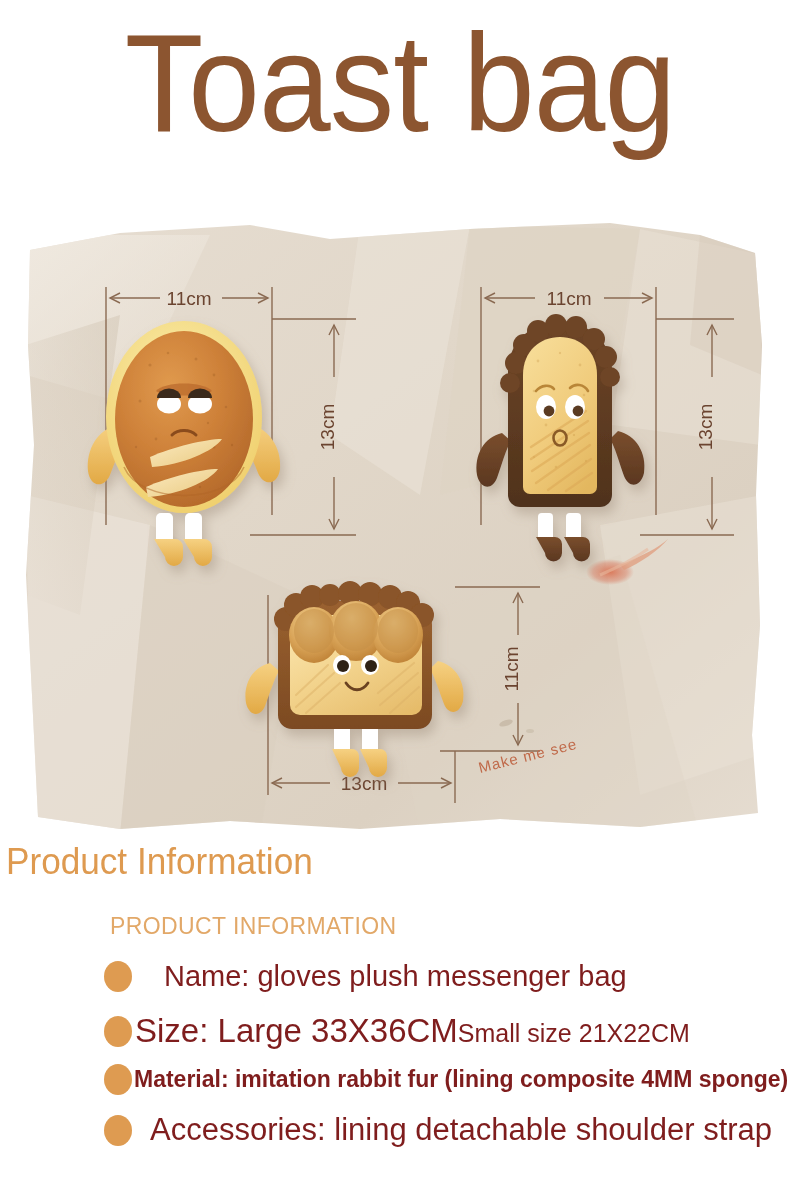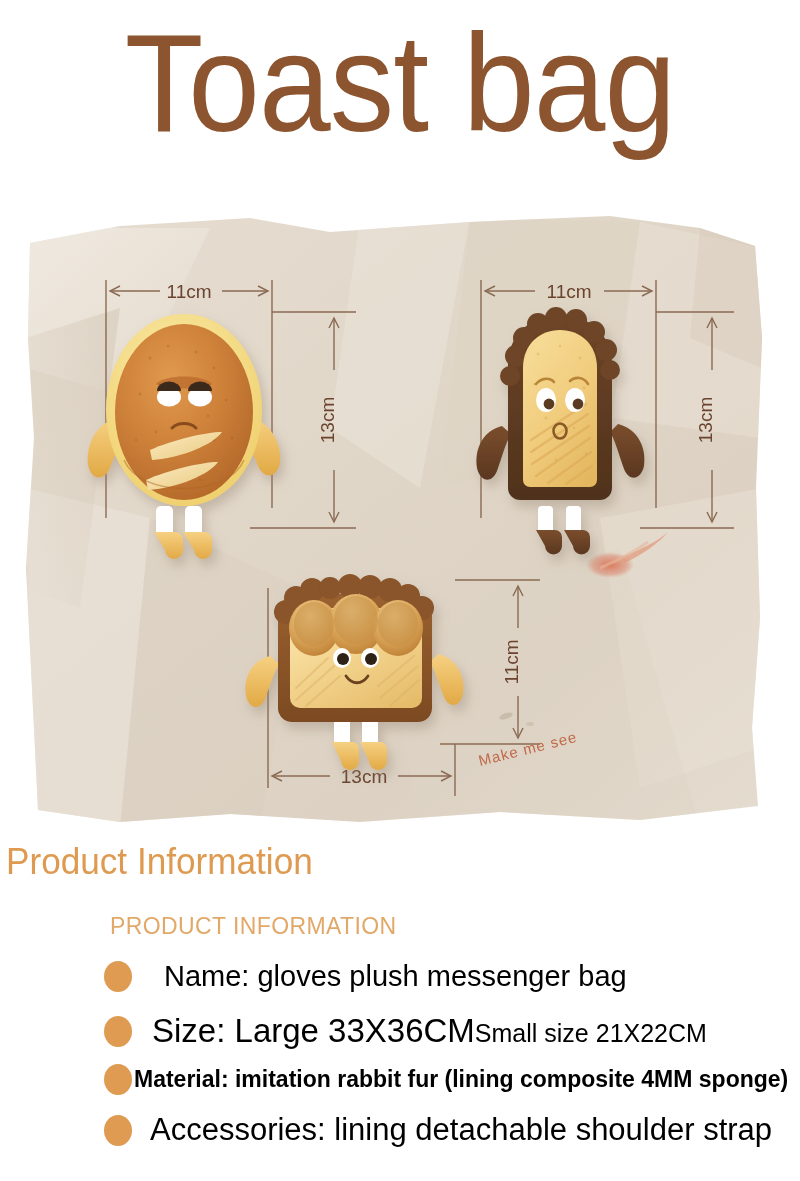--- a/index.html
+++ b/index.html
@@ -33,21 +33,21 @@
     color: #8C5530;
     transform: scaleX(0.92);
     transform-origin: 50% 50%;
     white-space: nowrap;
     user-select: none;
   }
 
   
   #hero {
     position: absolute;
-    left: 0; top: 188px;
+    left: 0; top: 195px;
     width: 800px; height: 650px;
   }
   #hero svg { display:block; }
 
   .dim-label {
     font-family: "Liberation Sans", sans-serif;
     font-size: 19px;
     fill: #6B4430;
     letter-spacing: 0px;
   }
@@ -98,32 +98,32 @@
     align-items: center;
     white-space: nowrap;
   }
   .bullet-dot {
     width: 28px; height: 31px;
     border-radius: 50%;
     background: #DE9B51;
     flex: 0 0 auto;
   }
   .bullet-text {
-    color: #000000;
+    color: #7f1d1d;
     font-family: "Liberation Sans Narrow", "Liberation Sans", sans-serif;
     white-space: nowrap;
   }
 
   #row-name   { top: 124px; }
   #row-size   { top: 176px; }
   #row-mat    { top: 228px; }
   #row-acc    { top: 276px; }
 
   #row-name .bullet-text { margin-left: 32px; font-size: 29px; }
-  #row-size .bullet-text { margin-left: 20px; font-size: 33px; }
+  #row-size .bullet-text { margin-left: 3px; font-size: 33px; }
   #row-size .bullet-text .small { font-size: 25px; }
   #row-mat  .bullet-text { margin-left: 2px;  font-size: 23px; font-weight: bold; }
   #row-acc  .bullet-text { margin-left: 18px; font-size: 31px; }
 </style>
 </head>
 <body>
 
 <div id="title-band">
   <div id="page-title">Toast bag</div>
 </div>

